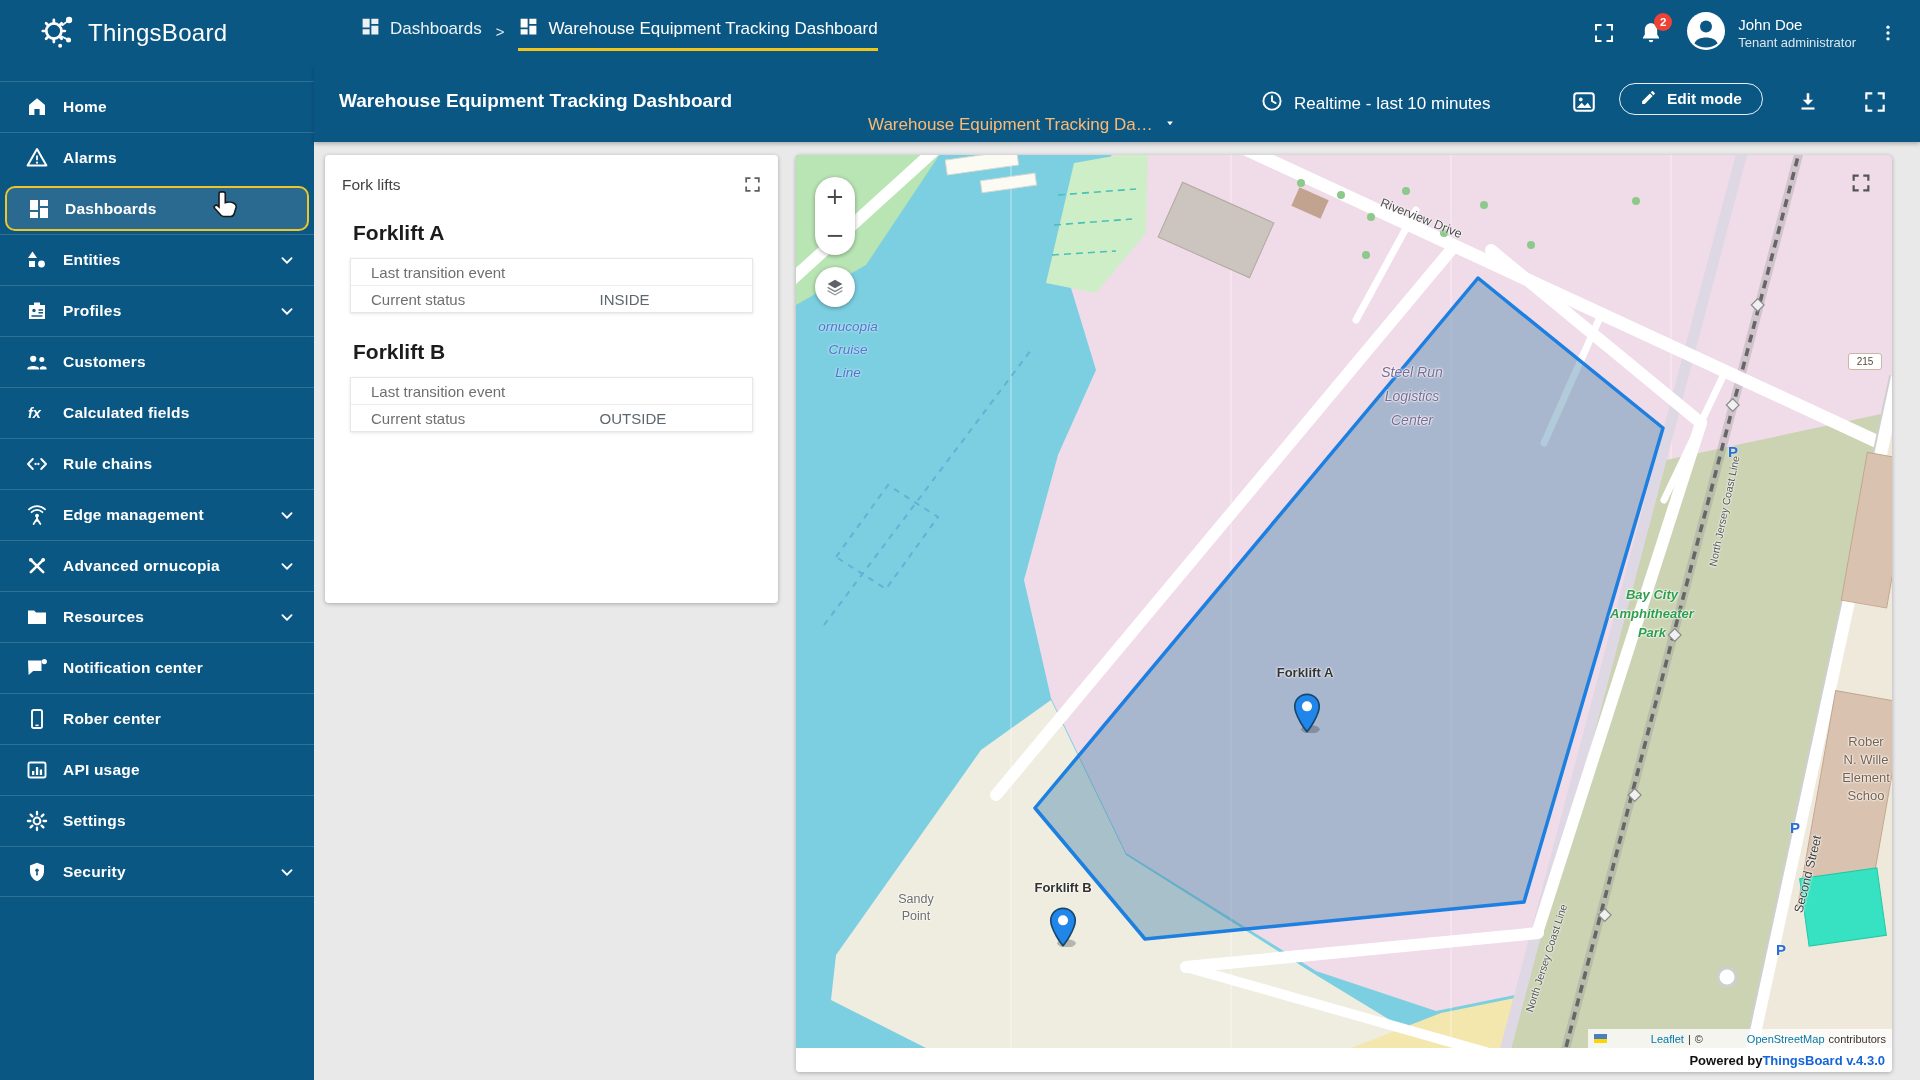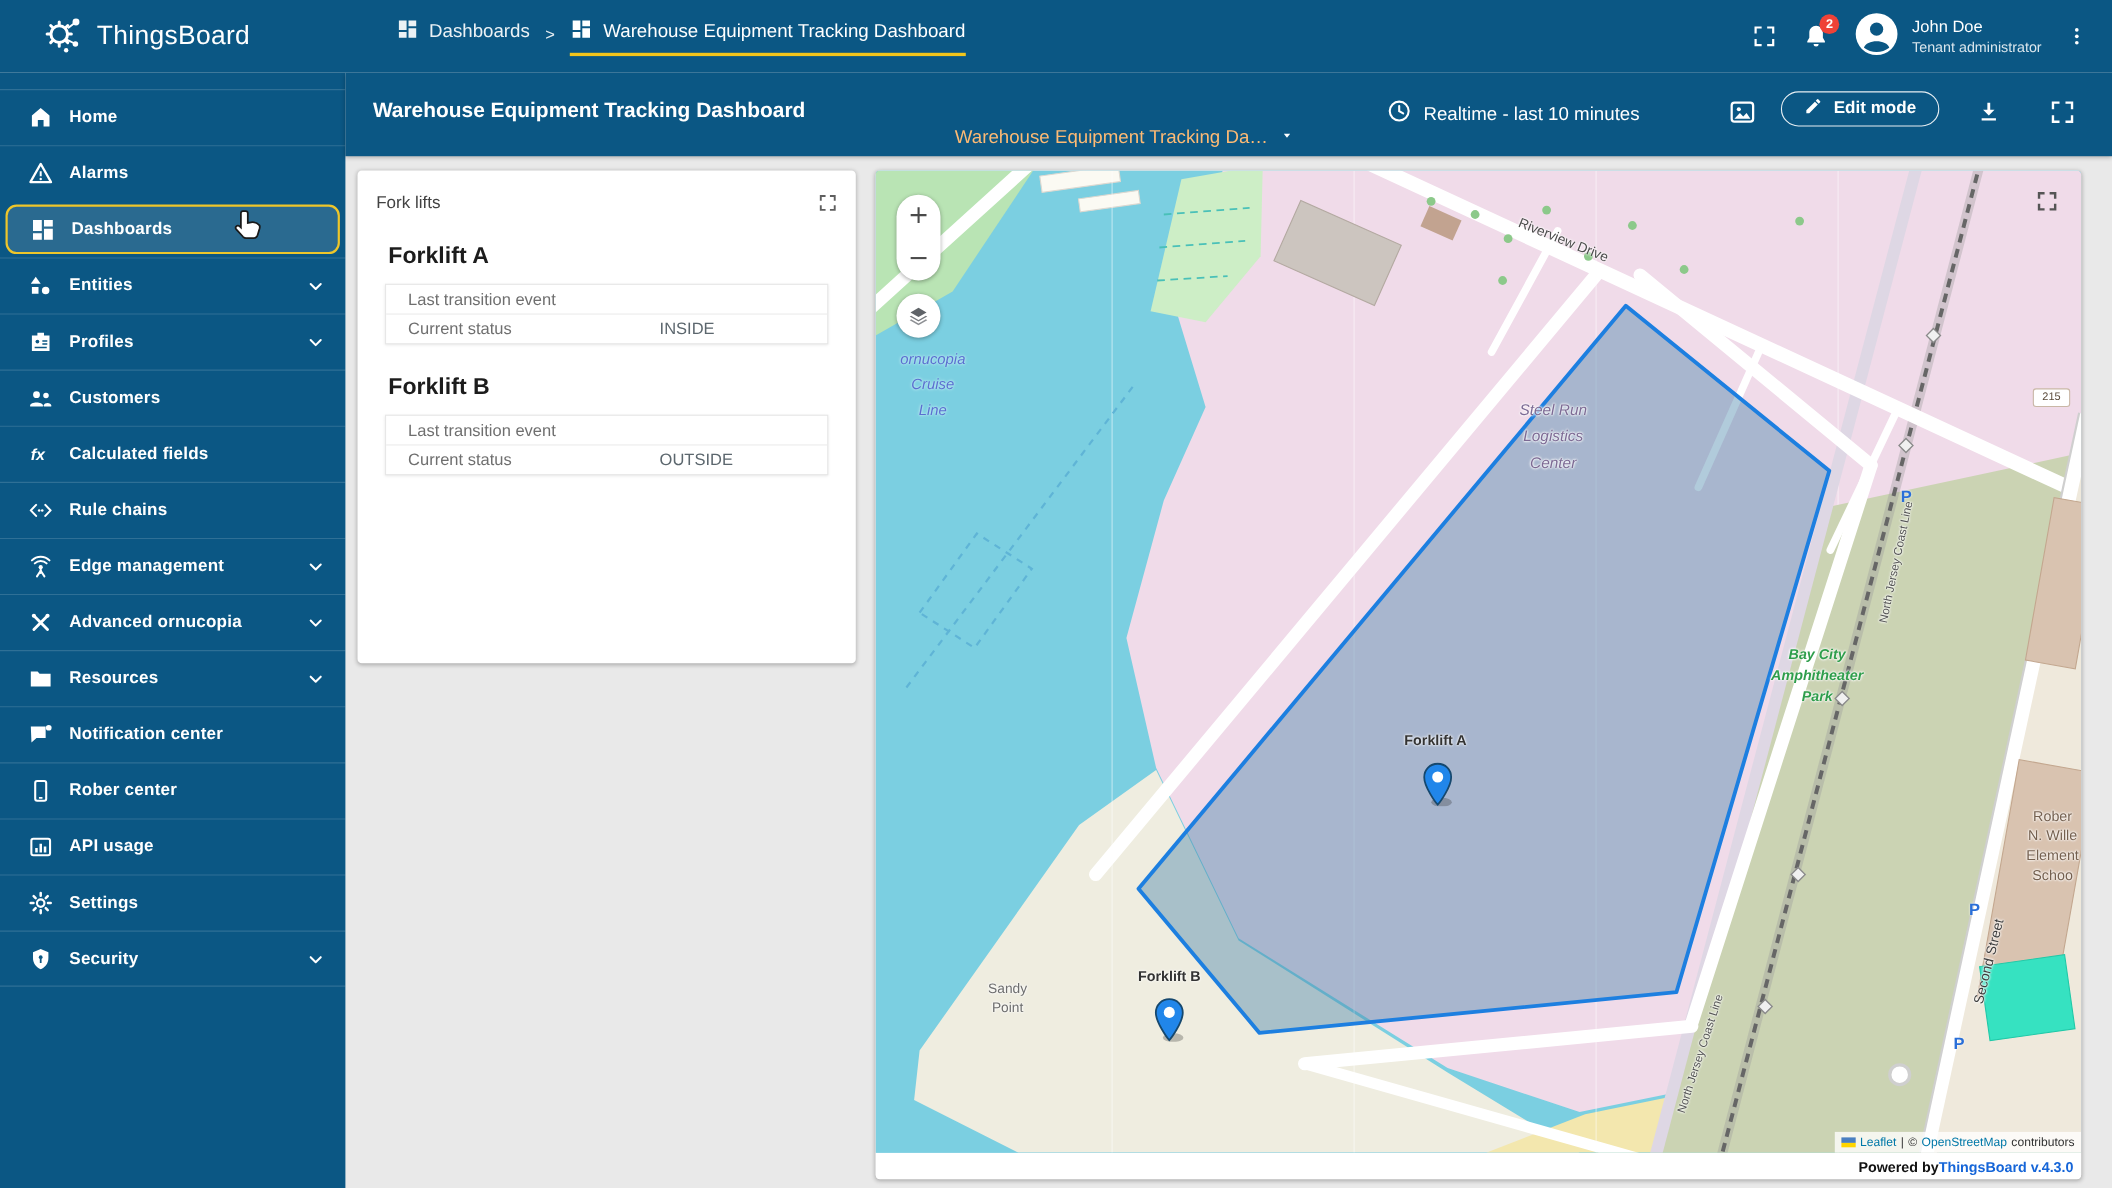--- a/index.html
+++ b/index.html
@@ -66,21 +66,21 @@
   .marker-label{position:absolute;width:120px;text-align:center;font-size:13px;font-weight:700;color:#333;
     text-shadow:0 0 2px #fff,0 0 3px #fff;}
   .zoom-pill{position:absolute;left:19px;top:22px;width:40px;height:78px;background:#fff;border-radius:20px;
     box-shadow:0 1px 4px rgba(0,0,0,.35);display:flex;flex-direction:column;}
   .zoom-btn{flex:1;border:none;background:none;font-size:23px;color:#4a4a4a;cursor:pointer;line-height:1;font-family:"DejaVu Sans",sans-serif;}
   .layers-btn{position:absolute;left:19px;top:112px;width:40px;height:40px;border-radius:50%;background:#fff;border:none;
     box-shadow:0 1px 4px rgba(0,0,0,.35);display:flex;align-items:center;justify-content:center;cursor:pointer;}
   .map-fs{position:absolute;right:14px;top:16px;background:none;border:none;cursor:pointer;}
   .attrib{position:absolute;right:0;bottom:0;height:19px;background:rgba(255,255,255,.78);display:flex;align-items:center;
     gap:4px;padding:0 6px;font-size:11px;color:#333;}
-  .attrib a{color:#0078a8;text-decoration:none;}
+  .attrib a{color:#0078a8;text-decoration:none;margin-left:40px;}
   .flag{display:inline-block;width:13px;height:9px;}
   .flag .t{display:block;height:4.5px;background:#4a7fc1;}
   .flag .b{display:block;height:4.5px;background:#ffd500;}
   .powered{height:24px;display:flex;align-items:center;justify-content:flex-end;padding-right:7px;gap:0;
     font-size:13px;font-weight:700;color:#111;background:#fff;}
   .powered a{color:#1565d8;text-decoration:none;}
   .pmark{position:absolute;color:#2a6fd8;font-weight:700;font-size:15px;text-shadow:0 0 2px #fff;pointer-events:none;}
   .badge215{position:absolute;left:1052px;top:198px;width:32px;height:15px;background:#fff;border:1px solid #c9b7a6;border-radius:3px;
     font-size:10px;color:#5a4a3a;display:flex;align-items:center;justify-content:center;pointer-events:none;}
   .cursor-svg{position:absolute;left:212px;top:190px;z-index:60;pointer-events:none;}

